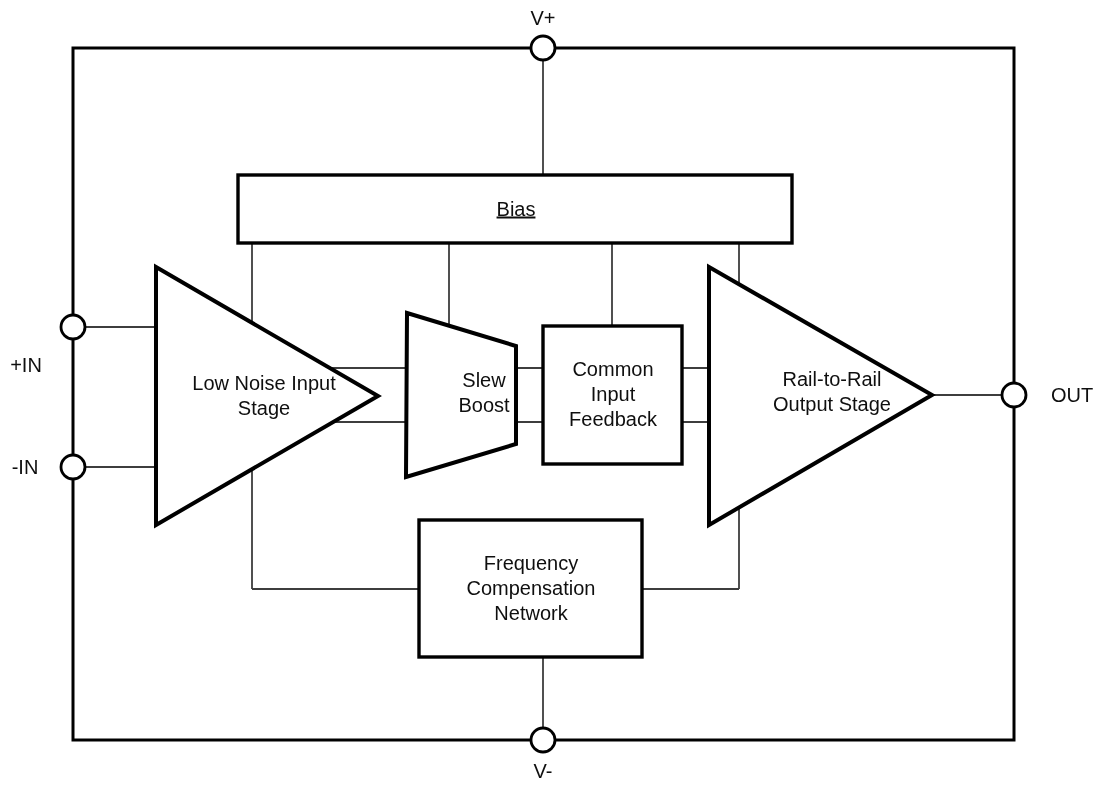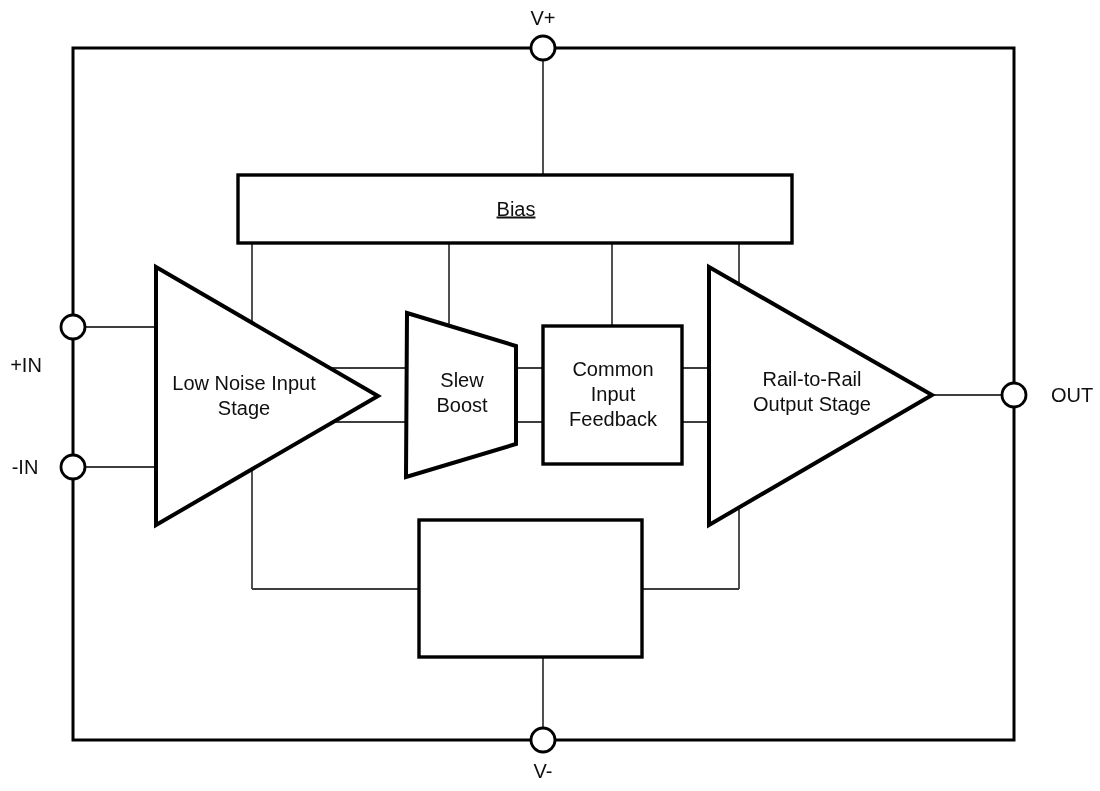--- a/index.html
+++ b/index.html
@@ -112,18 +112,19 @@
     <circle class="terminal" cx="1014" cy="395" r="12"></circle>
   </svg>
 
   <div class="lbl pin-lbl" style="left:543px;  top:18px;">V+</div>
   <div class="lbl pin-lbl" style="left:543px;  top:771px;">V-</div>
   <div class="lbl pin-lbl" style="left:26px;   top:327px;margin-top:38px;">+IN</div>
   <div class="lbl pin-lbl" style="left:25px;   top:467px;text-align:center;">-IN</div>
   <div class="lbl pin-lbl" style="left:1072px; top:395px;text-align:right;">OUT</div>
 
   <div class="lbl" style="left:516px; top:209px; white-space:nowrap;text-decoration:underline;">Bias</div>
-  <div class="lbl" style="left:244px; top:396px; width:160px;">Low Noise Input Stage</div>
-  <div class="lbl" style="left:462px; top:393px; width:70px;">Slew Boost</div>
+  <div class="lbl" style="left:264px; top:396px; width:160px;">Low Noise Input Stage</div>
+  <div class="lbl" style="left:484px; top:393px; width:70px;">Slew Boost</div>
   <div class="lbl" style="left:613px; top:394px; width:100px;">Common Input Feedback</div>
-  <div class="lbl" style="left:812px; top:392px; width:130px;">Rail-to-Rail Output Stage</div>
+  <div class="lbl" style="left:531px; top:588px; width:140px;">Frequency Compensation Network</div>
+  <div class="lbl" style="left:832px; top:392px; width:130px;">Rail-to-Rail Output Stage</div>
 
 </div>
 
 </body></html>

